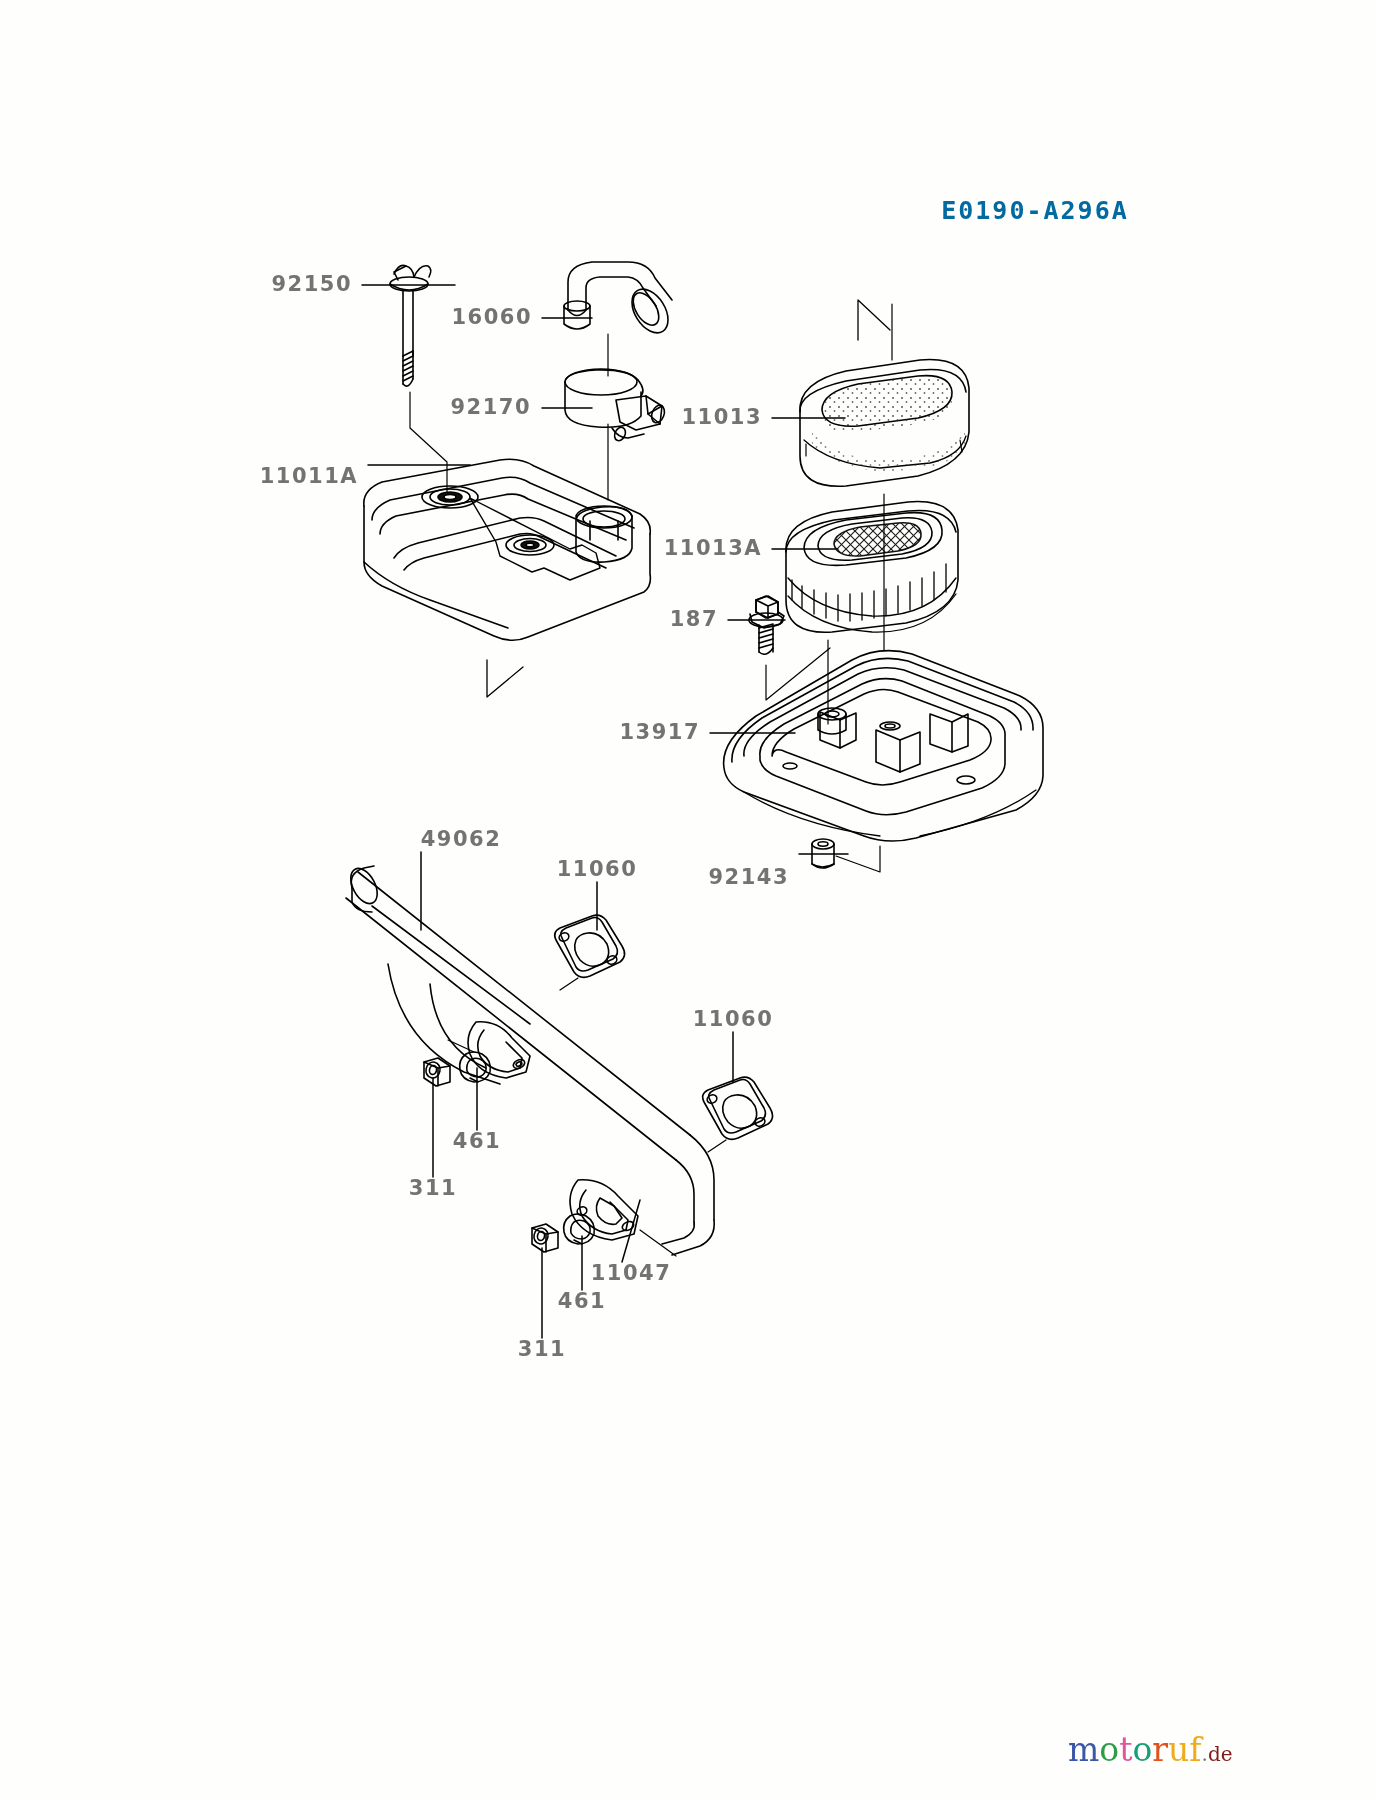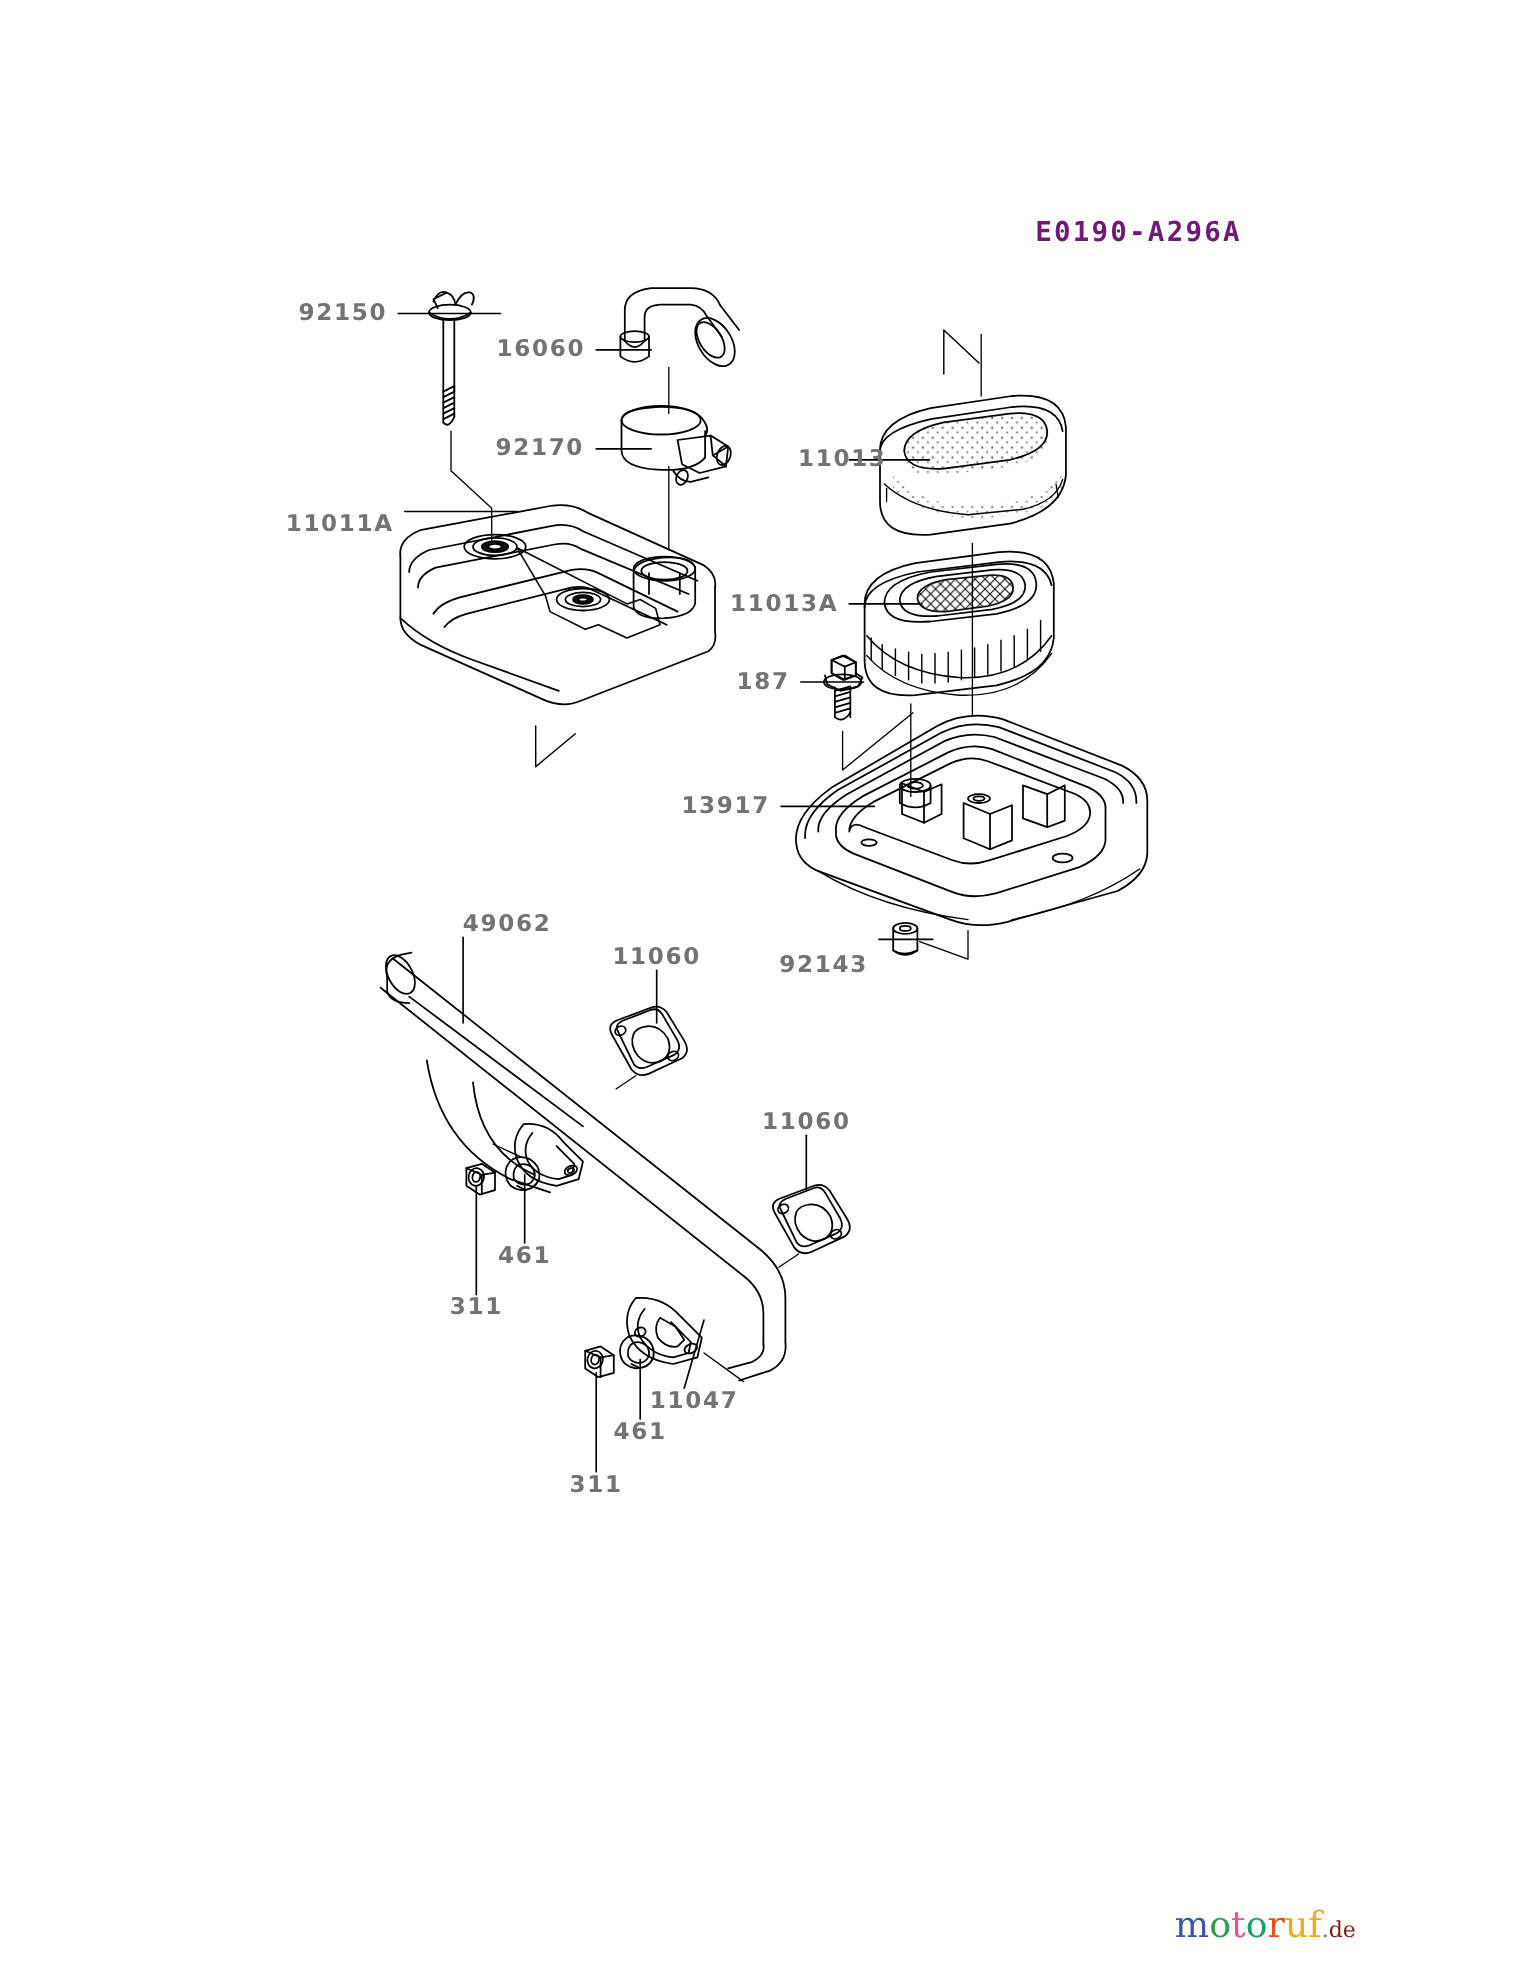--- a/index.html
+++ b/index.html
@@ -38,21 +38,21 @@
   .dlabel.center { transform: translateX(-50%); }
   #sheet-title {
     position: absolute;
     left: 1035px;
     top: 196px;
     transform: translateX(-50%);
     font-family: "DejaVu Sans Mono", "Liberation Mono", monospace;
     font-weight: bold;
     font-size: 25px;
     letter-spacing: 2px;
-    color: #701a75;
+    color: #0369a1;
     white-space: nowrap;
   }
   #watermark {
     position: absolute;
     left: 1068px;
     top: 1730px;
     font-family: "DejaVu Serif", "Liberation Serif", serif;
     font-size: 33px;
     white-space: nowrap;
     user-select: none;
@@ -393,21 +393,21 @@
   </svg>
 
   <div class="dlabel right" style="left:352px; top:272px;">92150</div>
 
   <div class="dlabel right" style="left:532px; top:305px;">16060</div>
 
   <div class="dlabel right" style="left:520px; top:395px;margin-left:11px;">92170</div>
 
   <div class="dlabel right" style="left:358px; top:464px;">11011A</div>
 
-  <div class="dlabel right" style="left:806px; top:405px;">11013</div>
+  <div class="dlabel right" style="left:762px; top:405px;">11013</div>
 
   <div class="dlabel right" style="left:762px; top:536px;">11013A</div>
 
   <div class="dlabel right" style="left:718px; top:607px;">187</div>
 
   <div class="dlabel right" style="left:700px; top:720px;">13917</div>
 
   <div class="dlabel right" style="left:789px; top:841px;margin-top:24px;">92143</div>
 
   <div class="dlabel center" style="left:421px; top:827px;margin-left:40px;">49062</div>

